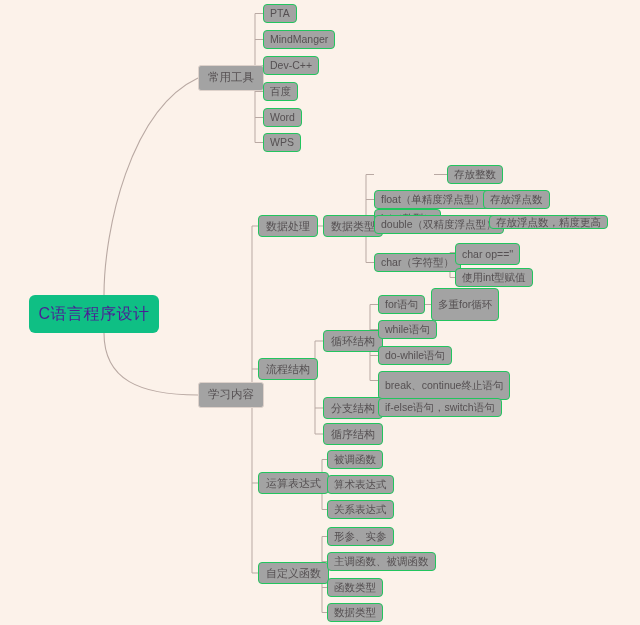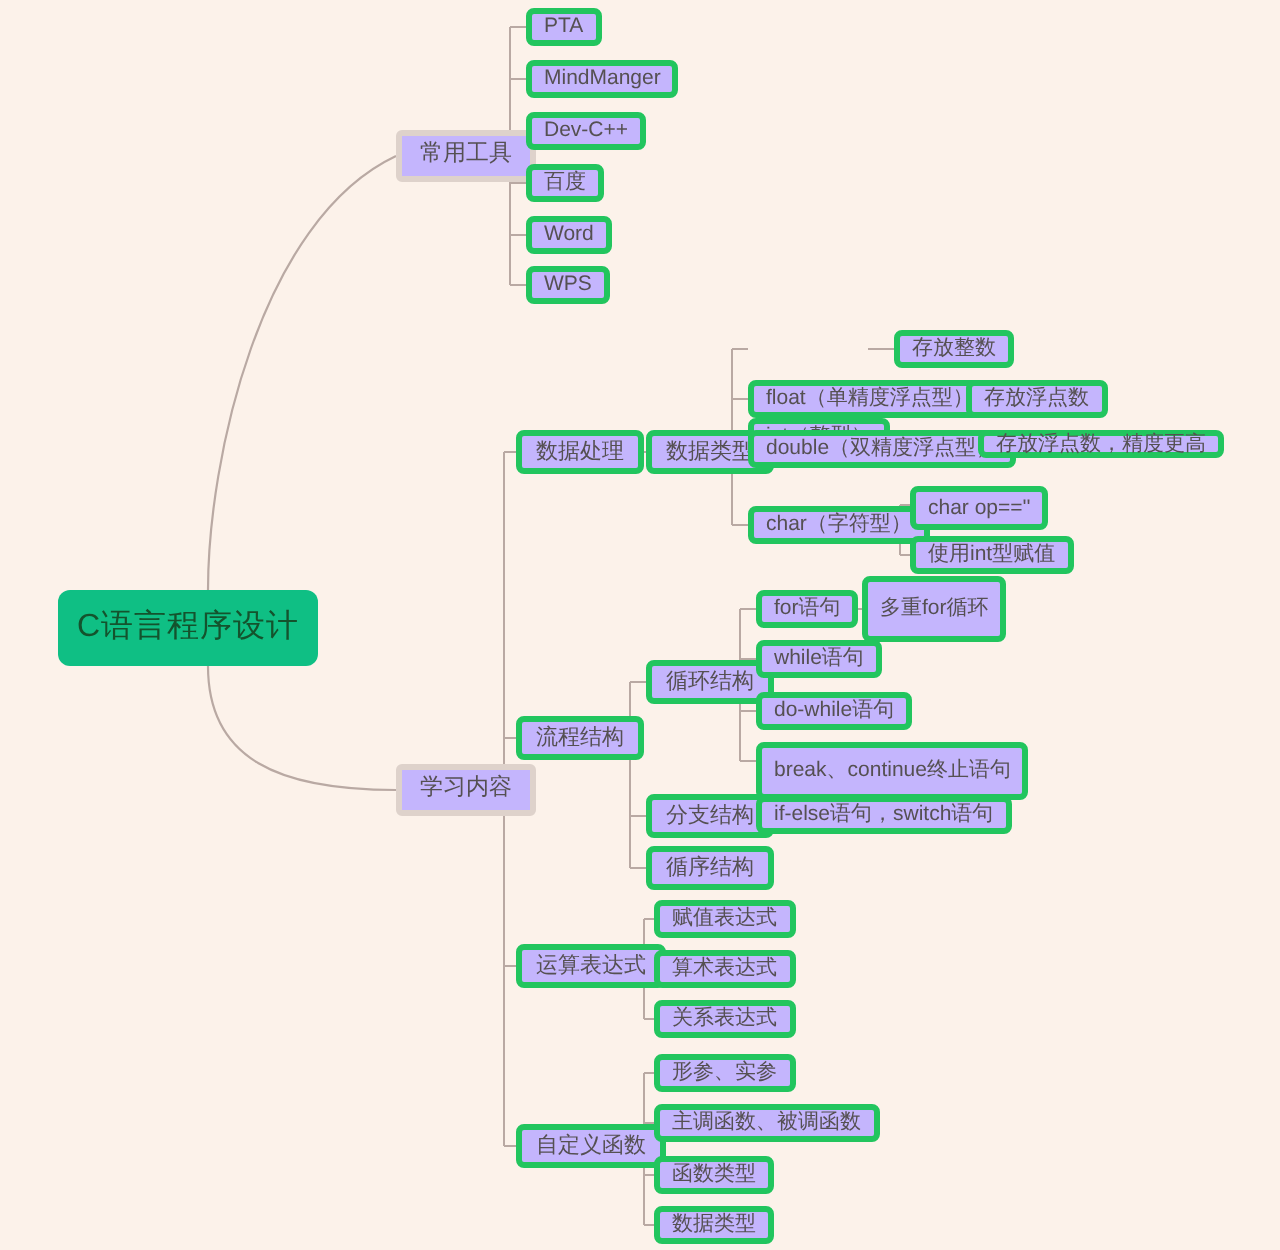--- a/index.html
+++ b/index.html
@@ -25,22 +25,22 @@
     position: absolute;
     left: 0;
     top: 0;
     width: 640px;
     height: 625px;
     pointer-events: none;
   }
   .node {
     position: absolute;
     box-sizing: border-box;
-    background: #c4b5fd;
-    border: 3px solid #22c55e;
+    background: #a3a3a3;
+    border: 1px solid #22c55e;
     border-radius: 4px;
     color: #555052;
     font-size: 11px;
     line-height: 1;
     white-space: nowrap;
     display: flex;
     align-items: center;
     justify-content: center;
     padding: 0 6px;
     height: 20px;
@@ -55,21 +55,21 @@
   }
   .node.level2 {
     height: 22px;
     font-size: 11px;
     padding: 0 7px;
   }
   .node.root {
     background: #0fbf84;
     border: none;
     border-radius: 6px;
-    color: #14532d;
+    color: #4c1d95;
     font-size: 16px;
     height: 38px;
     padding: 0 13px;
     letter-spacing: 0.5px;
   }
   .node.leaf {
     height: 19px;
     font-size: 10.5px;
   }
 </style>
@@ -170,21 +170,21 @@
       <div class="node level2" style="left: 323px; top: 330px; min-width: 50px; height: 22px;">循环结构</div>
       <div class="node leaf" style="left: 378px; top: 295px; min-width: 44px; height: 19px;">for语句</div>
       <div class="node leaf" style="left: 431px; top: 288px; min-width: 55px; height: 33px;">多重for循环</div>
       <div class="node leaf" style="left: 378px; top: 320px; min-width: 53px; height: 19px;">while语句</div>
       <div class="node leaf" style="left: 378px; top: 346px; min-width: 66px; height: 19px;">do-while语句</div>
       <div class="node leaf" style="left: 378px; top: 371px; min-width: 106px; height: 29px;">break、continue终止语句</div>
       <div class="node level2" style="left: 323px; top: 397px; min-width: 50px; height: 22px;">分支结构</div>
       <div class="node leaf" style="left: 378px; top: 398px; min-width: 96px; height: 19px;">if-else语句，switch语句</div>
       <div class="node level2" style="left: 323px; top: 423px; min-width: 50px; height: 22px;">循序结构</div>
       <div class="node level2" style="left: 258px; top: 472px; min-width: 62px; height: 22px;">运算表达式</div>
-      <div class="node leaf" style="left: 327px; top: 450px; min-width: 56px; height: 19px;">赋值表达式</div>
+      <div class="node leaf" style="left: 327px; top: 450px; min-width: 56px; height: 19px;">被调函数</div>
       <div class="node leaf" style="left: 327px; top: 475px; min-width: 56px; height: 19px;">算术表达式</div>
       <div class="node leaf" style="left: 327px; top: 500px; min-width: 56px; height: 19px;">关系表达式</div>
       <div class="node level2" style="left: 258px; top: 562px; min-width: 62px; height: 22px;">自定义函数</div>
       <div class="node leaf" style="left: 327px; top: 527px; min-width: 52px; height: 19px;">形参、实参</div>
       <div class="node leaf" style="left: 327px; top: 552px; min-width: 88px; height: 19px;">主调函数、被调函数</div>
       <div class="node leaf" style="left: 327px; top: 578px; min-width: 52px; height: 19px;">函数类型</div>
       <div class="node leaf" style="left: 327px; top: 603px; min-width: 52px; height: 19px;">数据类型</div>
     </div>
 </div>
 

